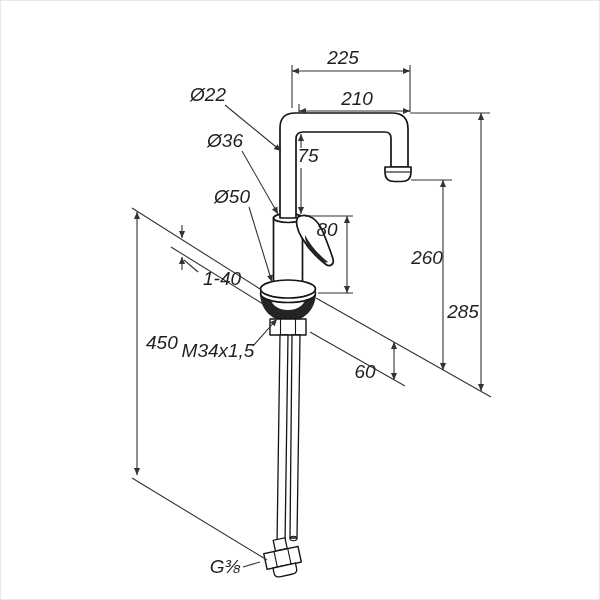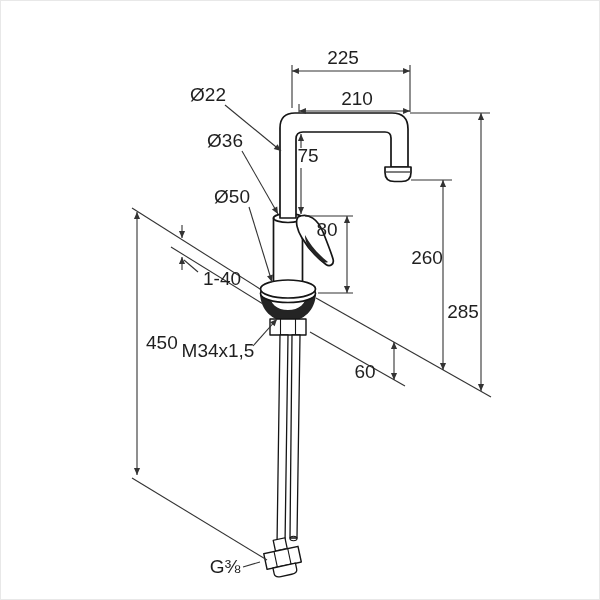--- a/index.html
+++ b/index.html
@@ -1,19 +1,20 @@
 <!DOCTYPE html>
 <html><head>
 <meta charset="utf-8">
 <style>
   html,body{margin:0;padding:0;background:#fff;}
   .stage{
     position:relative;width:600px;height:600px;background:#fff;
     border:1px solid #e8e8e8;box-sizing:border-box;
     font-family:"Liberation Sans",sans-serif;
+    font-style:italic;
   }
   svg{display:block;}
   .dim-stroke{stroke:#333;stroke-width:1.1;fill:none;}
   .part-stroke{stroke:#151515;stroke-width:1.7;fill:#fff;stroke-linejoin:round;}
   .part-thin{stroke:#151515;stroke-width:1.1;fill:none;}
   .part-dark{fill:#242424;stroke:none;}
   text{font-family:"Liberation Sans",sans-serif;font-size:19px;fill:#1f1f1f;}
 </style>
 </head>
 <body>

